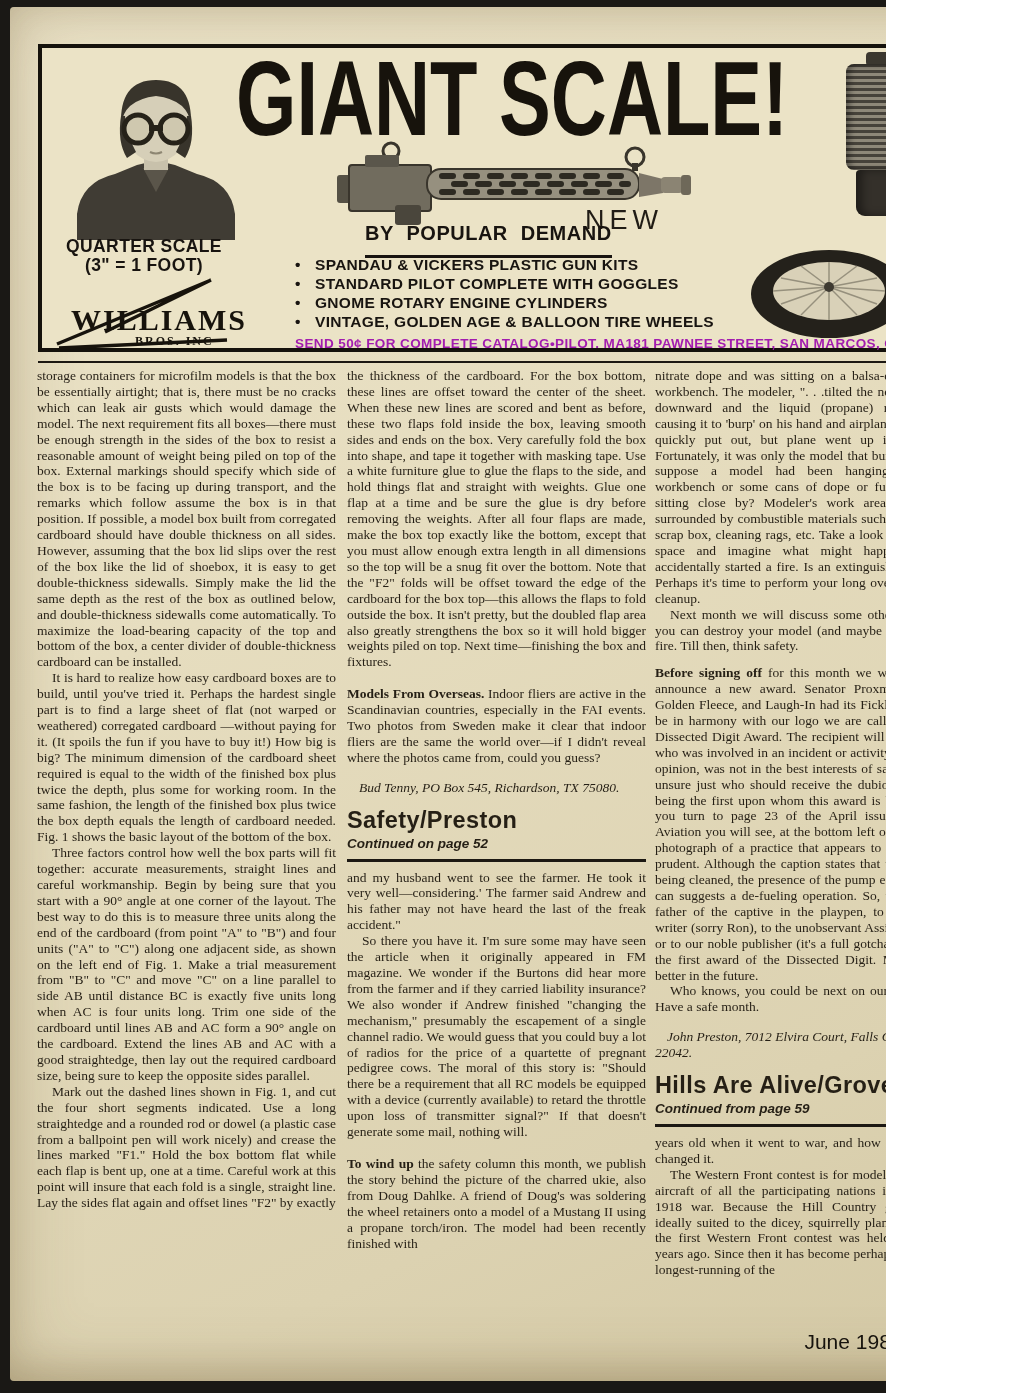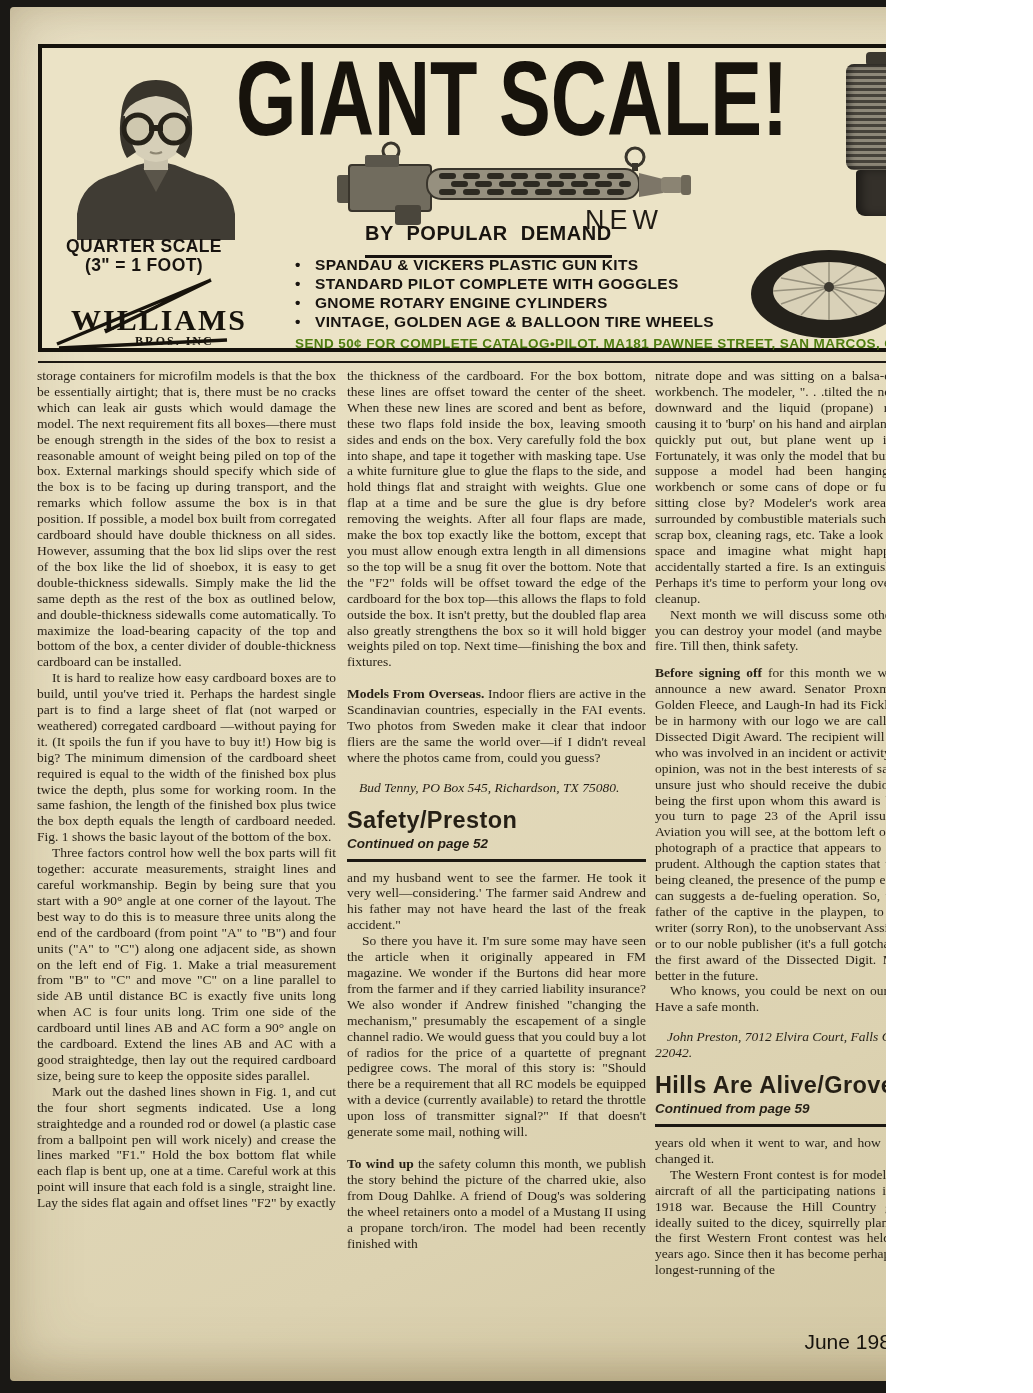--- a/index.html
+++ b/index.html
@@ -34,21 +34,21 @@
         box-shadow:inset 4px 0 6px rgba(0,0,0,.35), inset -4px 0 6px rgba(0,0,0,.35);}
   .cyl-top{position:absolute;left:28px;top:0;width:30px;height:14px;background:#3b372f;border-radius:4px;}
   .cyl-valve{position:absolute;left:58px;top:-2px;width:16px;height:8px;background:#555045;border-radius:2px;transform:rotate(-25deg);}
   .cyl-skirt{position:absolute;left:18px;top:118px;width:52px;height:46px;background:#34302a;
         border-radius:4px 4px 9px 9px;box-shadow:inset 6px 0 8px rgba(0,0,0,.4);}
   .cyl-rod{position:absolute;right:4px;top:8px;width:3px;height:150px;background:#4e4a40;}
   #wheel{position:absolute;left:706px;top:199px;}
   #catalog-line{position:absolute;left:253px;right:8px;top:288px;display:flex;
         justify-content:space-between;align-items:baseline;
         font-family:"Liberation Sans",sans-serif;font-weight:bold;font-size:13.5px;
-        letter-spacing:.4px;color:#4d7c0f;white-space:nowrap;}
+        letter-spacing:.4px;color:#a21caf;white-space:nowrap;}
   
   #top-rule{position:absolute;left:28px;top:354px;width:916px;height:2px;background:#1c1812;}
   .col{position:absolute;top:361px;width:299px;height:982px;overflow:hidden;}
   #col1{left:27px;} #col2{left:337px;} #col3{left:645px;}
   .col p{margin:0;font-size:13.5px;line-height:15.9px;text-align:justify;}
   .indent{text-indent:15px;}
   .gap{margin-top:16px !important;}
   .gap-sm{margin-top:11px !important;}
   .lead{font-weight:bold;}
   .byline{font-style:italic;margin-top:14px !important;text-indent:12px;text-align:left !important;}

